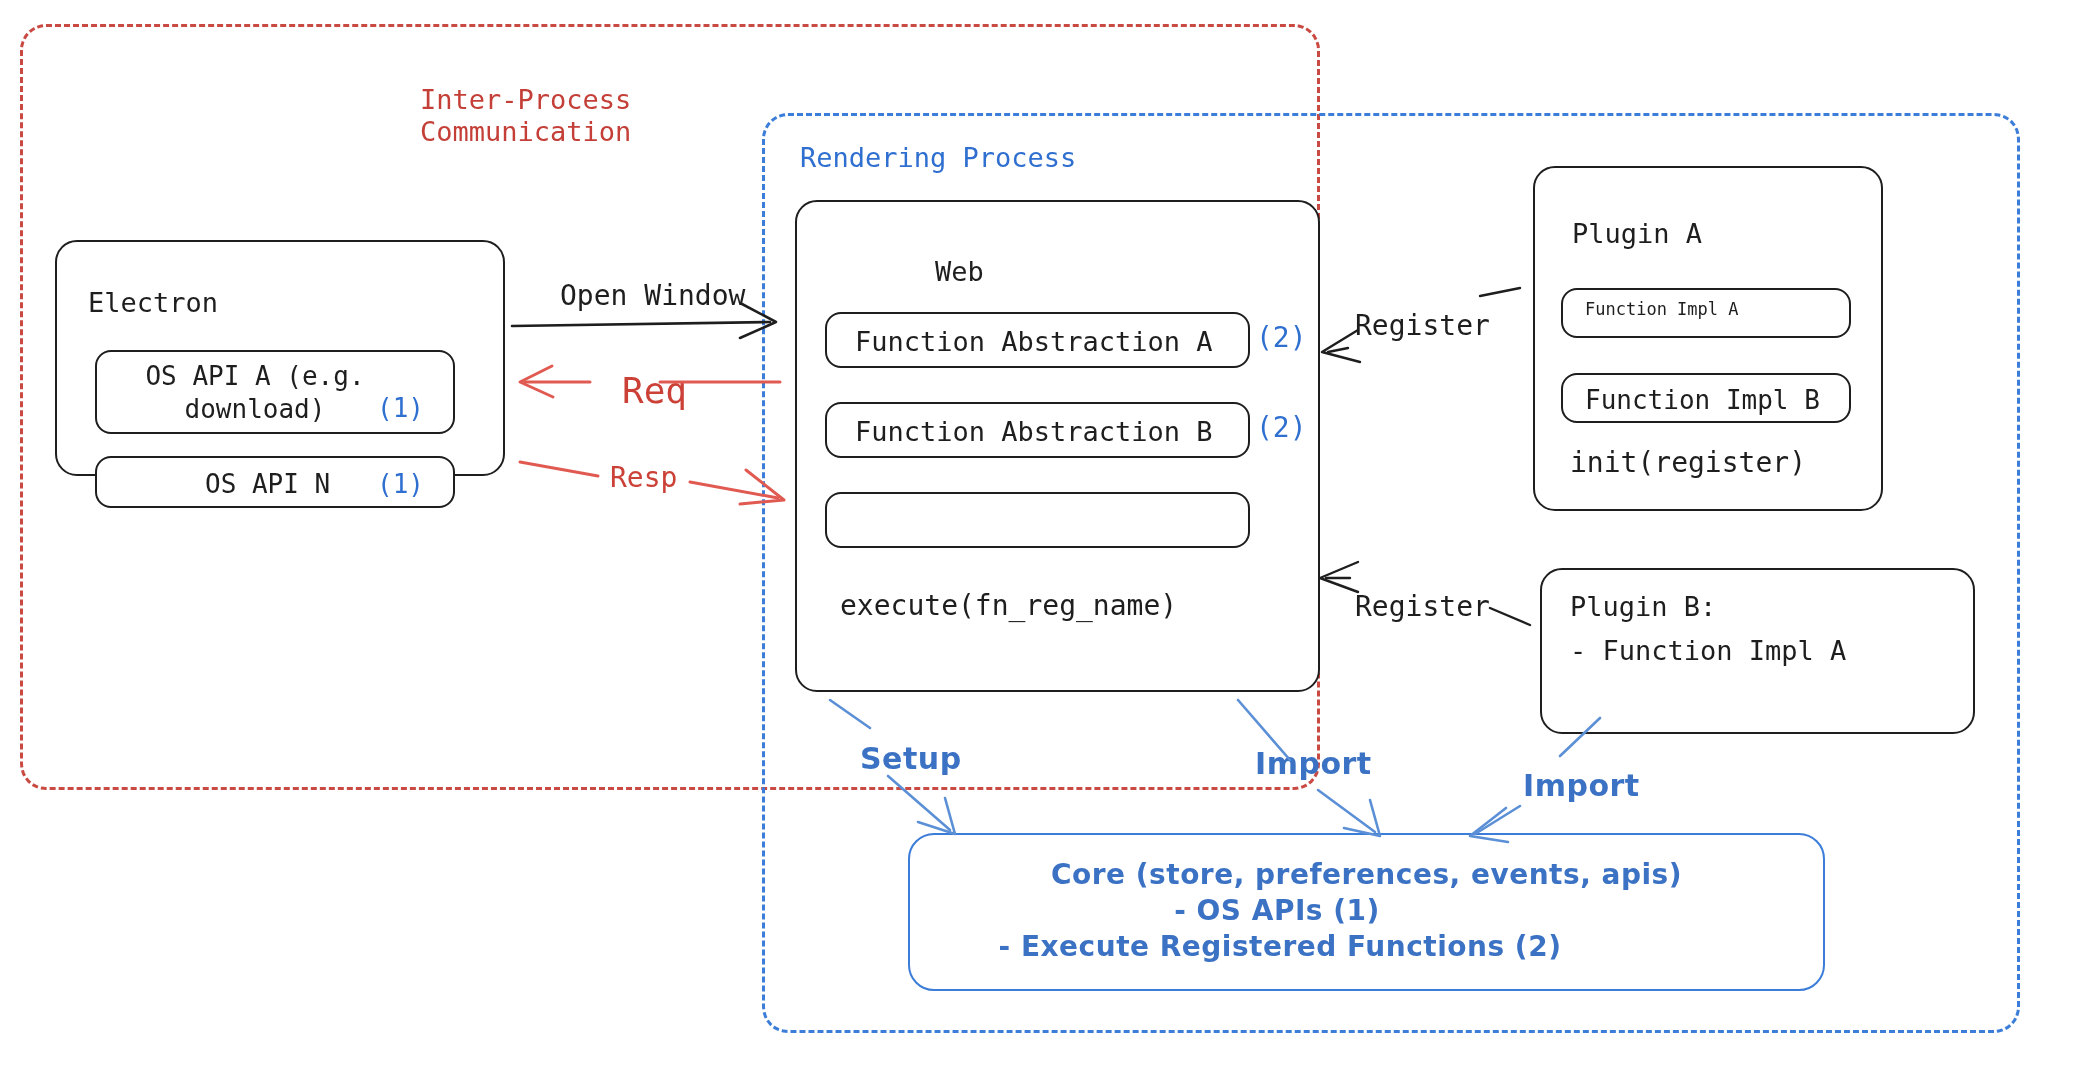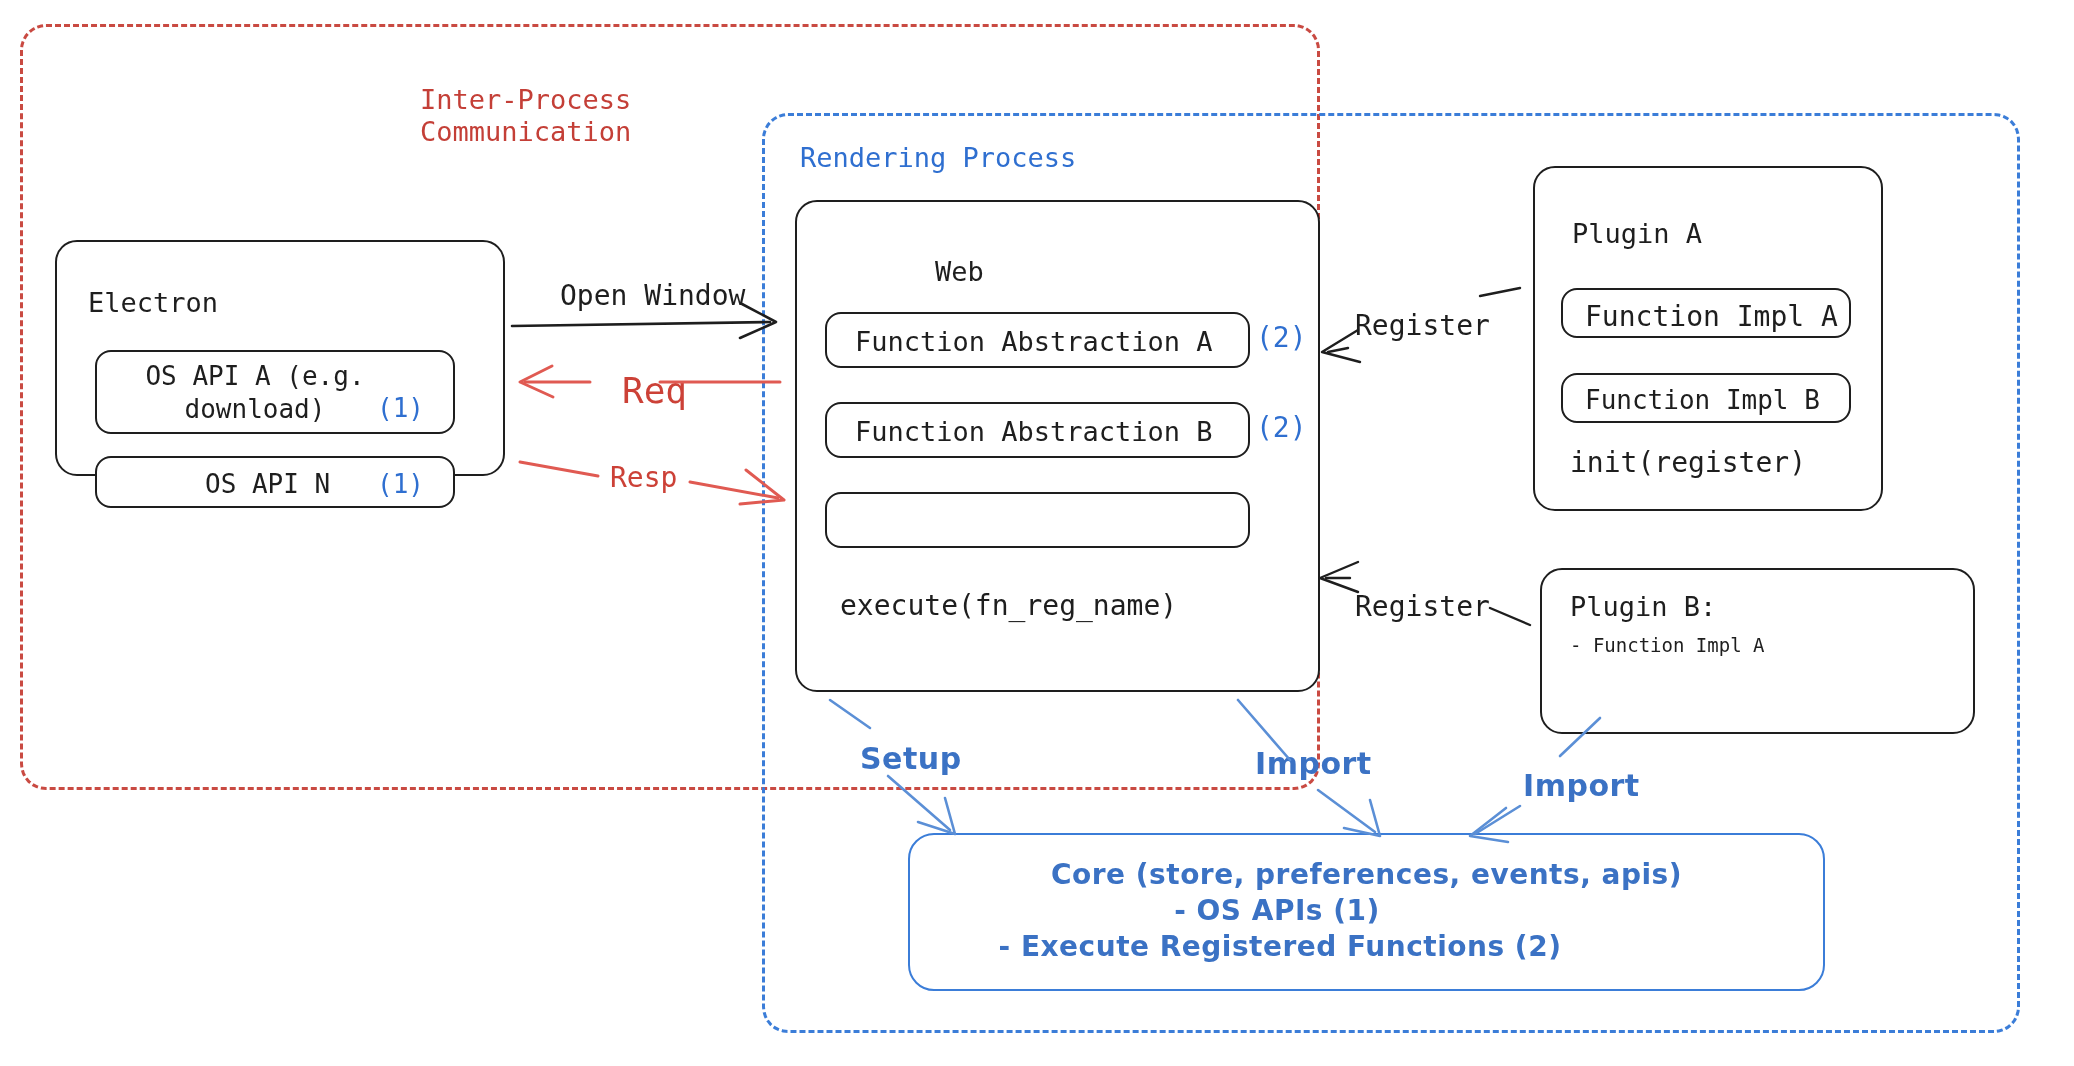--- a/index.html
+++ b/index.html
@@ -79,30 +79,30 @@
   <div class="label blue" style="left:1256px;top:410px;font-size:28px;">(2)</div>
 
   <div class="box small" style="left:825px;top:492px;width:425px;height:56px;"></div>
 
   <div class="label" style="left:840px;top:588px;font-size:28px;">execute(fn_reg_name)</div>
 
   <div class="box" style="left:1533px;top:166px;width:350px;height:345px;"></div>
   <div class="label" style="left:1572px;top:217px;">Plugin A</div>
 
   <div class="box small" style="left:1561px;top:288px;width:290px;height:50px;"></div>
-  <div class="label" style="left:1585px;top:299px;font-size:28px;">Function Impl A</div>
+  <div class="label" style="left:1585px;top:299px;font-size:17px;">Function Impl A</div>
 
   <div class="box small" style="left:1561px;top:373px;width:290px;height:50px;"></div>
   <div class="label" style="left:1585px;top:384px;font-size:26px;">Function Impl B</div>
 
   <div class="label" style="left:1570px;top:445px;font-size:28px;">init(register)</div>
 
   <div class="box" style="left:1540px;top:568px;width:435px;height:166px;"></div>
   <div class="label" style="left:1570px;top:590px;font-size:27px;">Plugin B:</div>
-  <div class="label" style="left:1570px;top:634px;font-size:19px;">- Function Impl A</div>
+  <div class="label" style="left:1570px;top:634px;font-size:27px;">- Function Impl A</div>
 
   <div class="box core" style="left:908px;top:833px;width:917px;height:158px;"></div>
   <div class="corebox-text hand" style="left:908px;top:855px;width:917px;">Core (store, preferences, events, apis)</div>
   <div class="corebox-text hand" style="left:908px;top:891px;width:738px;">- OS APIs (1)</div>
   <div class="corebox-text hand" style="left:908px;top:927px;width:744px;">- Execute Registered Functions (2)</div>
 
   <div class="label" style="left:560px;top:278px;font-size:28px;">Open Window</div>
   <div class="label red" style="left:622px;top:368px;font-size:36px;">Req</div>
   <div class="label red" style="left:610px;top:460px;font-size:28px;">Resp</div>
   <div class="label" style="left:1355px;top:308px;font-size:28px;">Register</div>

